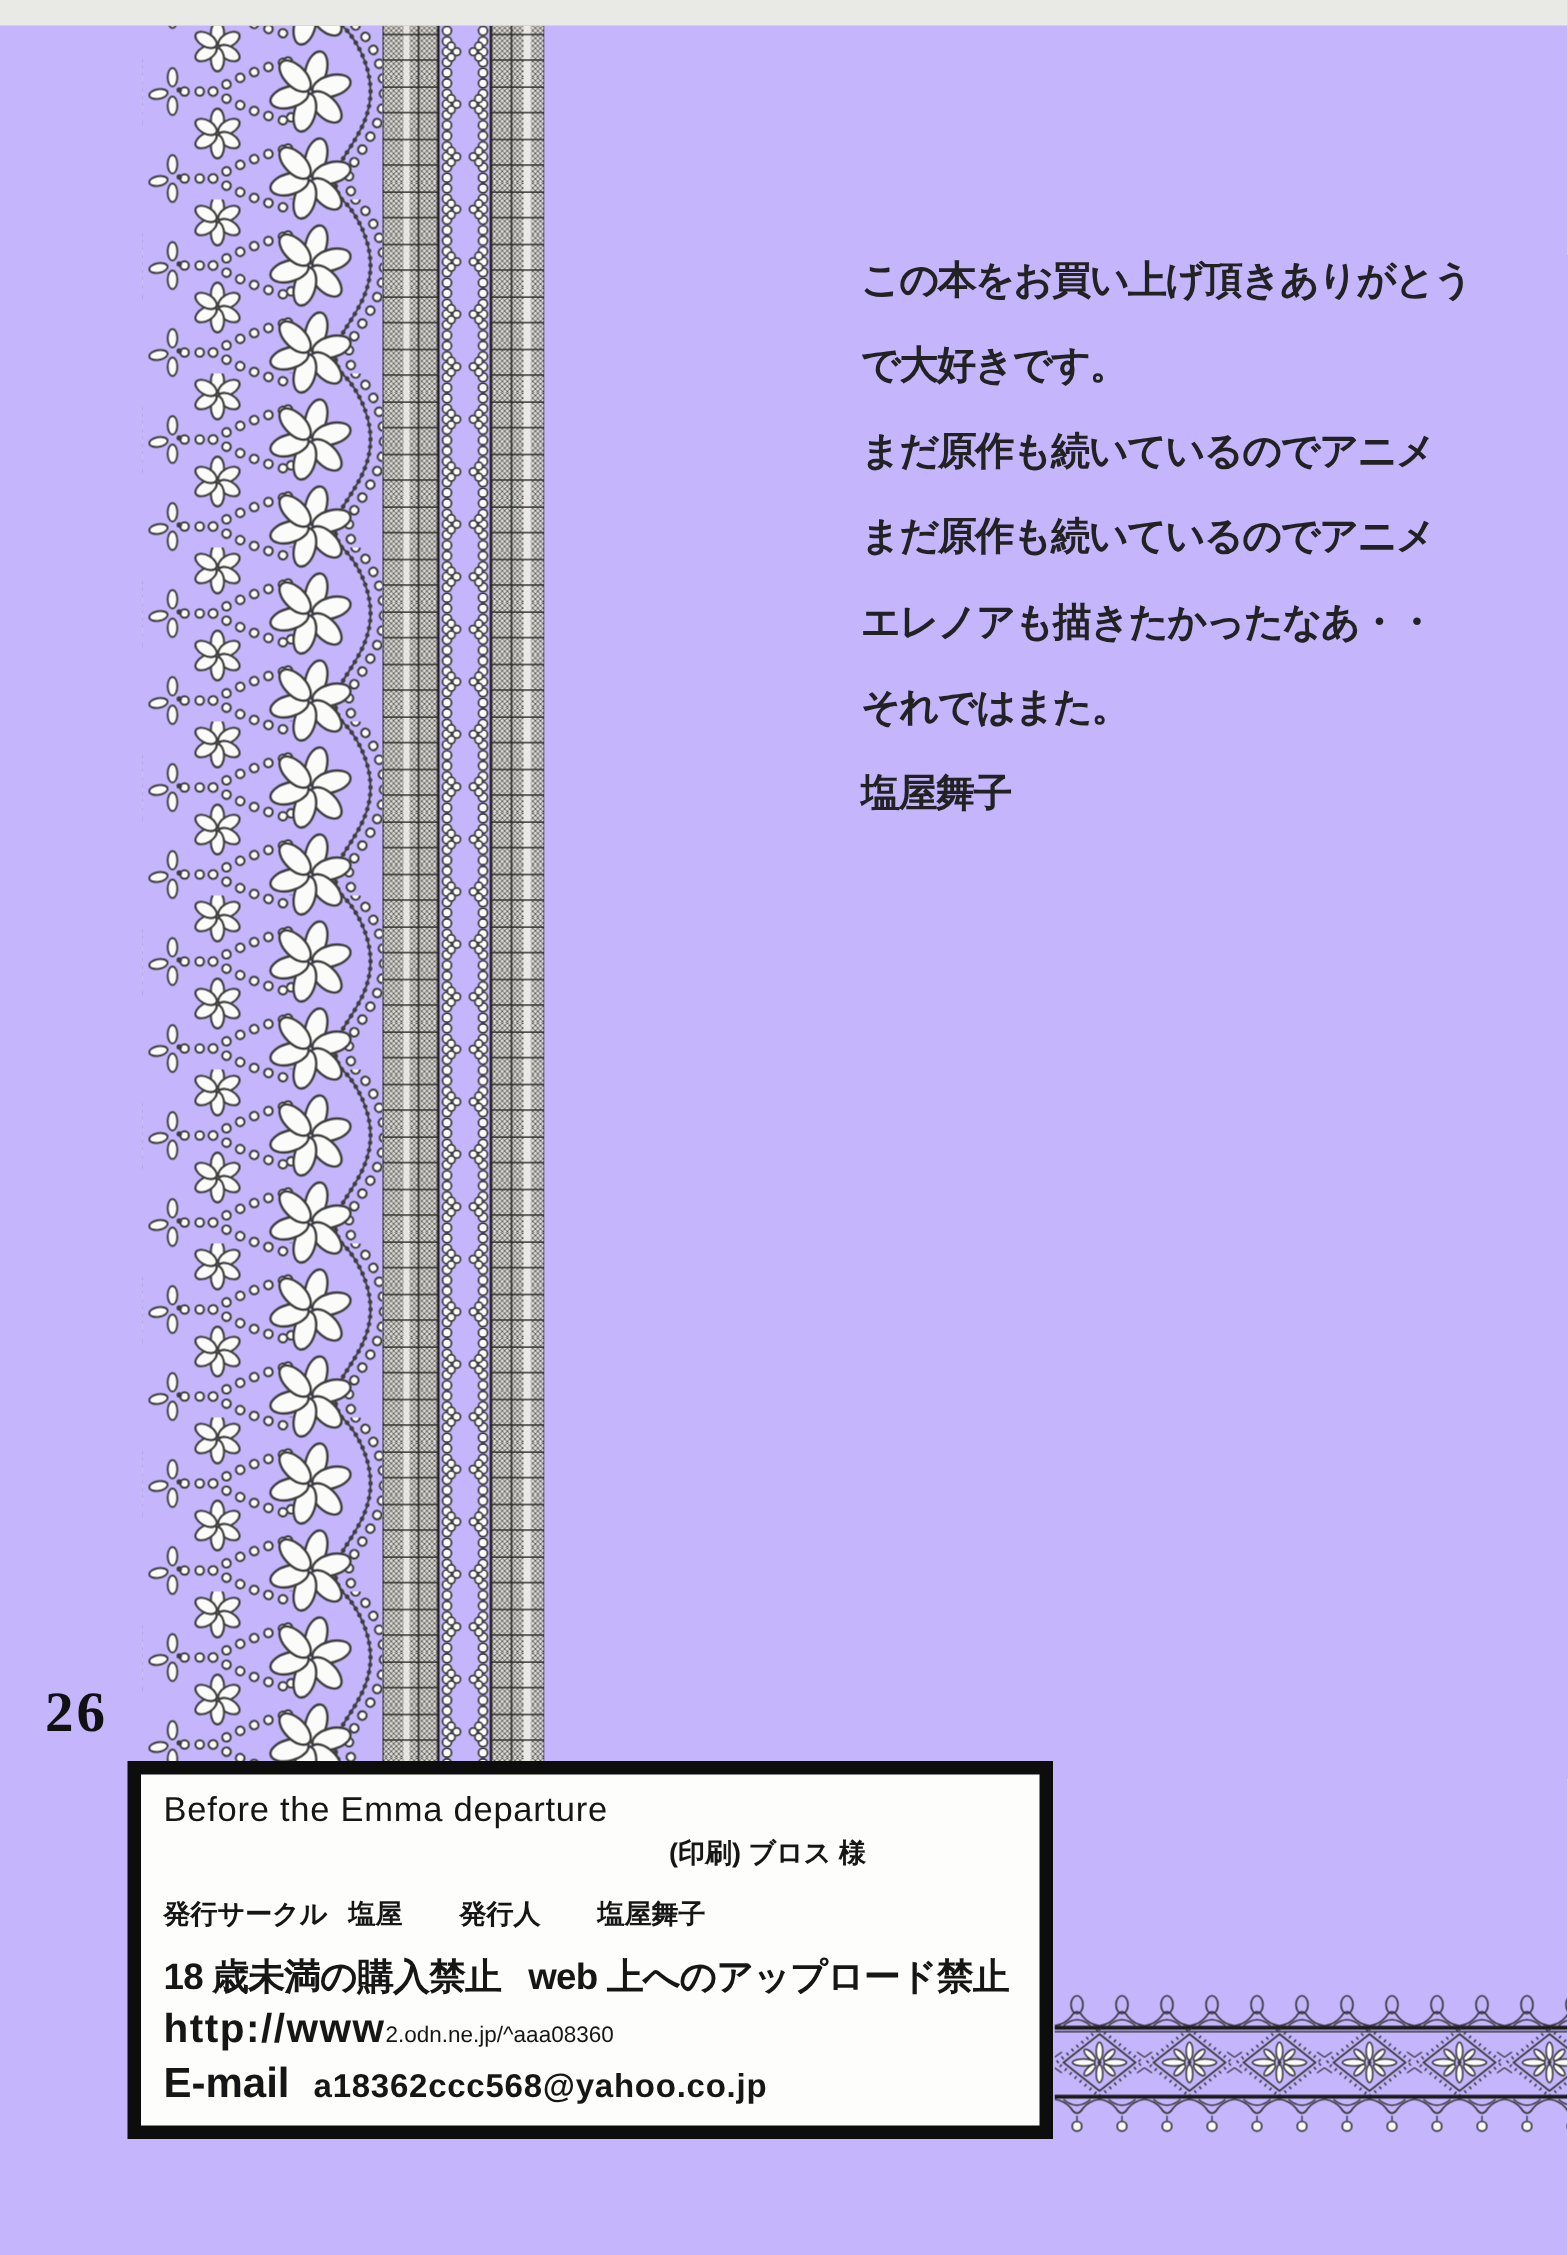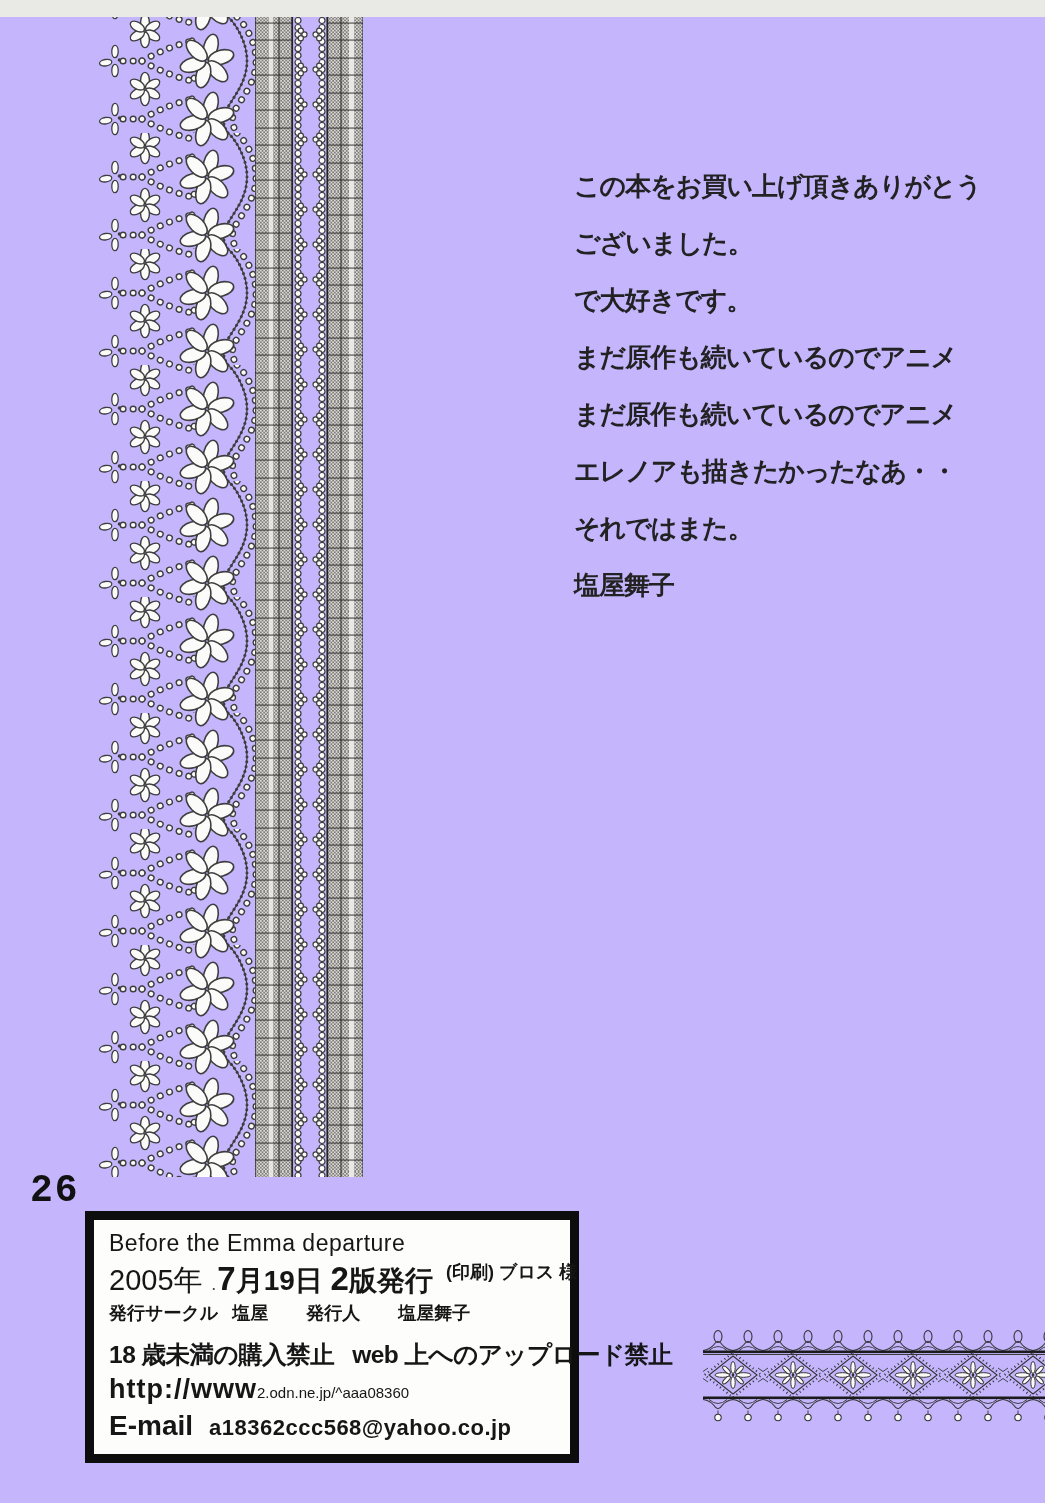--- a/index.html
+++ b/index.html
@@ -23,27 +23,27 @@
   .pt{fill:#fbfbf9;stroke:#333;stroke-width:1;}
   .ringB{fill:#fbfbf9;stroke:#333;stroke-width:1.1;}
   
   .afterword{
     position:absolute;left:574px;top:141px;width:420px;
     font-size:26px;line-height:57px;letter-spacing:-1px;
     font-weight:600;color:#222;white-space:nowrap;
   }
   
   .pagenum{
-    position:absolute;left:30px;top:1152px;
-    font-family:Liberation Mono, monospace;
+    position:absolute;left:30px;top:1103px;
+    font-family:Liberation Serif, serif;
     font-size:38px;font-weight:800;letter-spacing:2px;color:#111;text-align:center;
   }
   
   .colophon{
-    position:absolute;left:85px;top:1194px;width:494px;height:252px;
+    position:absolute;left:85px;top:1157px;width:617px;height:252px;
     background:#0d0d0d;box-sizing:border-box;padding:9px;
   }
   .colophon-inner{position:relative;width:100%;height:100%;background:#fdfdfc;}
   .c-line{position:absolute;left:15px;white-space:nowrap;color:#161616;}
   .c-title{top:10px;font-size:23px;letter-spacing:0.5px;}
   .c-date{top:40px;font-size:28px;}
   .c-date .yr{font-size:29px;}
   .c-date .num{font-size:33px;font-weight:800;}
   .c-date .dot{font-size:18px;color:#444;margin:0 1px;}
   .c-date .seg{font-weight:600;}
@@ -152,39 +152,33 @@
             <circle cx="97.8" cy="21.2" r="2.6"></circle>
         </g>
       </pattern>
     </defs>
     <rect x="0" y="0" width="160" height="1160" fill="url(#eyelet)"></rect>
     <rect x="160" y="0" width="108" height="1160" fill="url(#ribbon)"></rect>
   </svg>
 
   <div class="afterword">
     <div>この本をお買い上げ頂きありがとう</div>
-    <div>ございました。</div>
     <div>で大好きです。</div>
     <div>まだ原作も続いているのでアニメ</div>
     <div>まだ原作も続いているのでアニメ</div>
     <div>エレノアも描きたかったなあ・・</div>
     <div>それではまた。</div>
     <div>塩屋舞子</div>
   </div>
 
   <div class="pagenum">26</div>
 
   <div class="colophon">
     <div class="colophon-inner">
       <div class="c-line c-title">Before the Emma departure</div>
-      <div class="c-line c-date">
-        <span class="yr">2005年</span>
-        <span class="dot">.</span><span class="num">7</span><span class="seg">月19日</span>
-        <span class="num">2</span><span class="seg">版発行</span>
-      </div>
       <div class="c-line c-printer">(印刷) ブロス 様</div>
       <div class="c-line c-pub">
         <span>発行サークル</span><span class="gap-s"></span><span>塩屋</span><span class="gap-l"></span><span>発行人</span><span class="gap-l"></span><span>塩屋舞子</span>
       </div>
       <div class="c-line c-notice">
         <span>18 歳未満の購入禁止</span><span class="gap-m"></span><span>web 上へのアップロード禁止</span>
       </div>
       <div class="c-line c-url">
         <span class="url-a">http://www</span><span class="url-b">2.odn.ne.jp/^aaa08360</span>
       </div>

